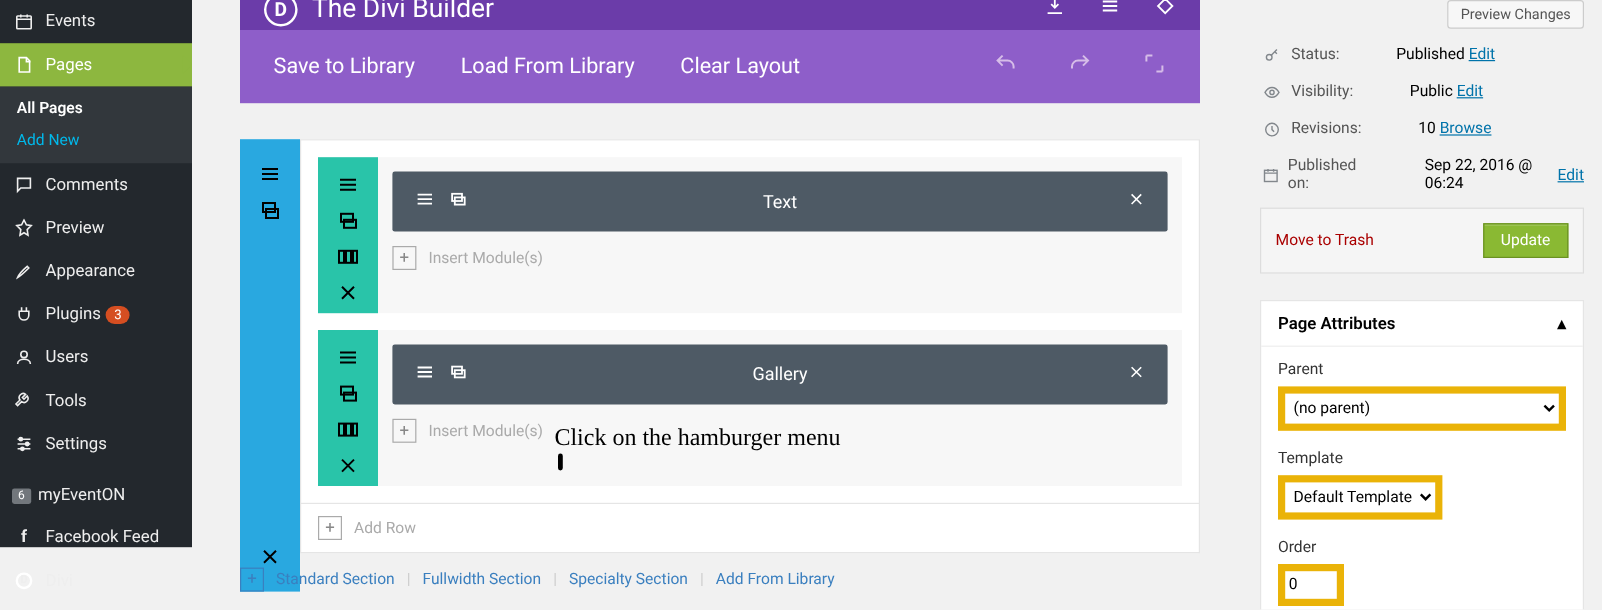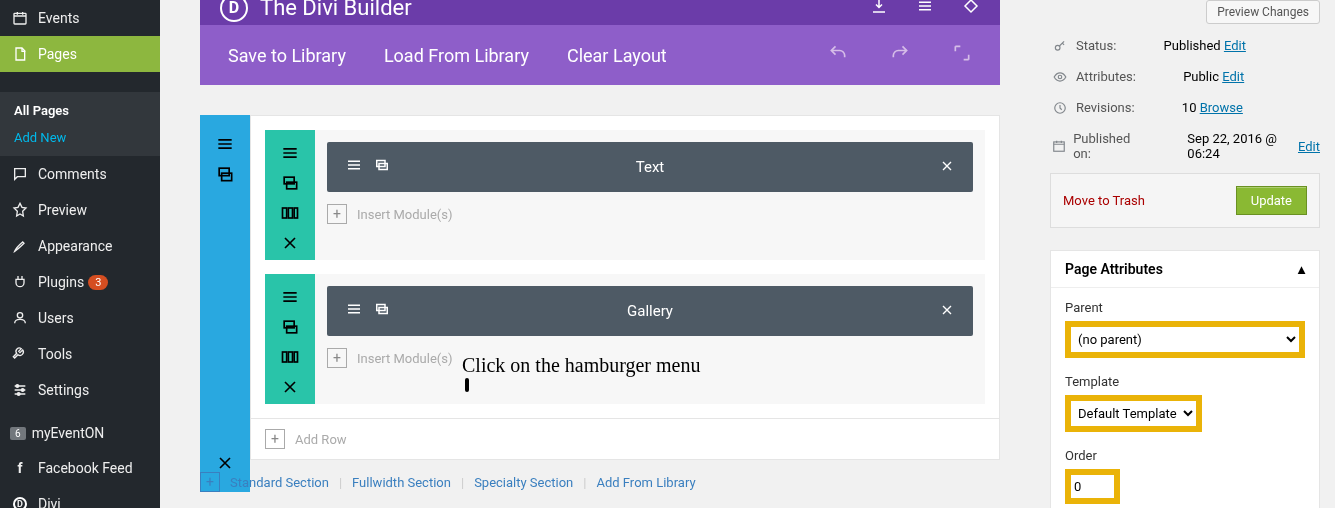--- a/index.html
+++ b/index.html
@@ -1,24 +1,24 @@
 <!DOCTYPE html>
 <html><head>
 <meta charset="utf-8">
 <style>
 * { box-sizing: border-box; margin: 0; padding: 0; font-family: -apple-system, "Segoe UI", Roboto, Arial, sans-serif; }
 body { background: #f1f1f1; width: 1335px; height: 508px; overflow: hidden; position: relative; }
 
 
-.sidebar { position: absolute; left: 0; top: 0; width: 160px; height: 508px; background: #23282d; color: #eee; }
+.sidebar { position: absolute; left: 0; top: 0; width: 160px; height: 456px; background: #23282d; color: #eee; }
 .sidebar-item { display: flex; align-items: center; padding: 8px 10px; font-size: 14px; color: #eee; cursor: pointer; min-height: 34px; }
 .sidebar-item .icon { width: 20px; height: 20px; margin-right: 8px; display: flex; align-items: center; justify-content: center; }
 .sidebar-item.active { background: #8db73f; color: #fff; position: relative; }
 .sidebar-item.active::after { content: ""; position: absolute; right: -8px; top: 50%; transform: translateY(-50%); border: 8px solid transparent; border-left-color: #8db73f; }
-.sidebar-sub { background: #32373c; padding: 5px 0; margin-top: 20px; }
+.sidebar-sub { background: #32373c; padding: 5px 0; }
 .sidebar-sub-item { padding: 6px 14px; font-size: 13px; color: #00b9eb; cursor: pointer; }
 .sidebar-sub-item.current { color: #fff; font-weight: 600; }
 .badge { background: #d54e21; color: #fff; border-radius: 10px; font-size: 11px; padding: 1px 7px; margin-left: 4px; }
 .badge-grey { background: #72777c; color: #fff; border-radius: 2px; font-size: 10px; padding: 1px 5px; margin-right: 6px; }
 
 
 .main { position: absolute; left: 160px; top: 0; right: 315px; height: 508px; padding: 0 20px; }
 
 
 .builder-header { background: #6b3ca9; color: #fff; padding: 0; margin-left: 20px; }
@@ -381,21 +381,21 @@
     <span class="strong">Published</span>&nbsp;
     <a>Edit</a>
   </div>
   <div class="publish-row">
     <span class="p-icon">
         <svg width="14" height="14" viewBox="0 0 24 24">
           <path d="M2 12s4-7 10-7 10 7 10 7-4 7-10 7-10-7-10-7z"></path>
           <circle cx="12" cy="12" r="3"></circle>
         </svg>
       </span>
-    <span>Attributes:</span>&nbsp;
+    <span>Visibility:</span>&nbsp;
     <span class="strong">Public</span>&nbsp;
     <a>Edit</a>
   </div>
   <div class="publish-row">
     <span class="p-icon">
         <svg width="14" height="14" viewBox="0 0 24 24">
           <circle cx="12" cy="12" r="9"></circle>
           <path d="M12 7v5l3 3"></path>
         </svg>
       </span>

